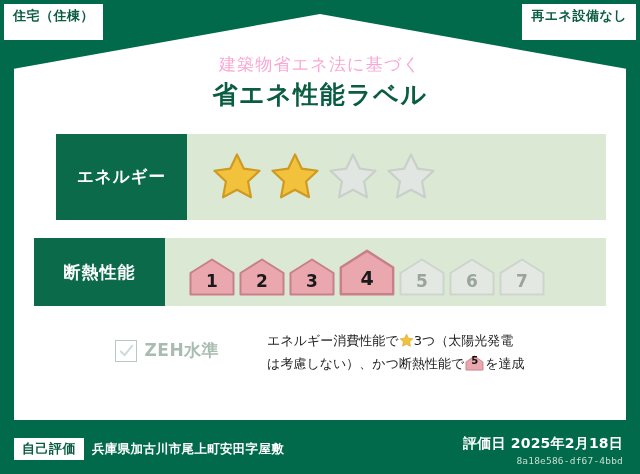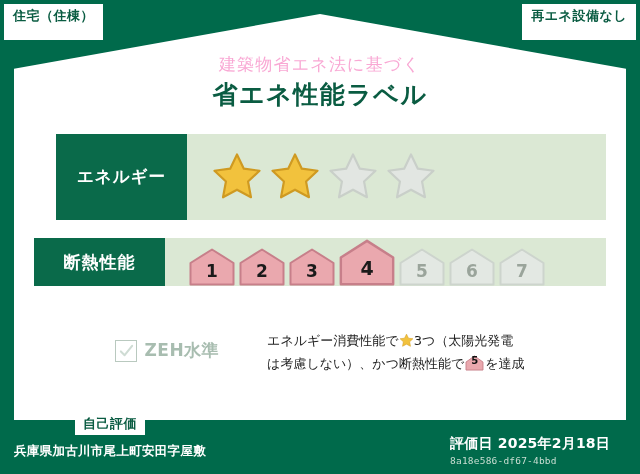--- a/index.html
+++ b/index.html
@@ -53,21 +53,21 @@
     letter-spacing: 1.5px; margin-top: 6px; line-height: 1.2;
   }
 
   
   .rating-row {
     position: absolute; left: 34px; width: 572px;
     display: flex; align-items: stretch;
     z-index: 5;
   }
   #row-energy { top: 134px; height: 86px; padding-left: 22px; }
-  #row-insulation { top: 238px; height: 48px; }
+  #row-insulation { top: 238px; height: 68px; }
 
   .row-label {
     width: 131px; flex: 0 0 131px;
     background: #0a6a4a;
     color: #ffffff;
     font-weight: bold;
     font-size: 17px;
     letter-spacing: 1px;
     display: flex; flex-direction: column;
     align-items: center; justify-content: center;
@@ -139,31 +139,31 @@
     position: absolute; inset: 0; z-index: 2;
     font-size: 10px; font-weight: bold; color: #111;
     display: flex; align-items: flex-end; justify-content: center;
     padding-bottom: 1px;
   }
 
   
   #footer { position: absolute; left: 0; right: 0; bottom: 0; height: 54px; z-index: 7; }
   #footer-left {
     position: absolute; left: 14px; bottom: 14px;
-    display: flex; align-items: center; gap: 8px; flex-direction: column;
+    display: flex; align-items: center; gap: 8px;
   }
   #self-eval-badge {
     background: #ffffff; color: #0a5c42;
     font-weight: bold; font-size: 13px;
     padding: 4px 8px 5px; line-height: 1;
     letter-spacing: .5px;
   }
   #address { color: #ffffff; font-size: 12.5px; font-weight: bold; letter-spacing: .3px; }
   #footer-right {
-    position: absolute; right: 30px; bottom: 8px;  margin-top: 10px;
+    position: absolute; right: 17px; bottom: 8px; text-align: right; margin-top: 10px;
   }
   #eval-date { color: #ffffff; font-size: 14px; font-weight: bold; letter-spacing: .2px; }
   #doc-id {
     color: #c9ded2; font-size: 9.5px; margin-top: 2px;
     font-family: "DejaVu Sans Mono", "Liberation Mono", monospace;
     letter-spacing: .2px;
   }
 </style>
 </head>
 <body>

